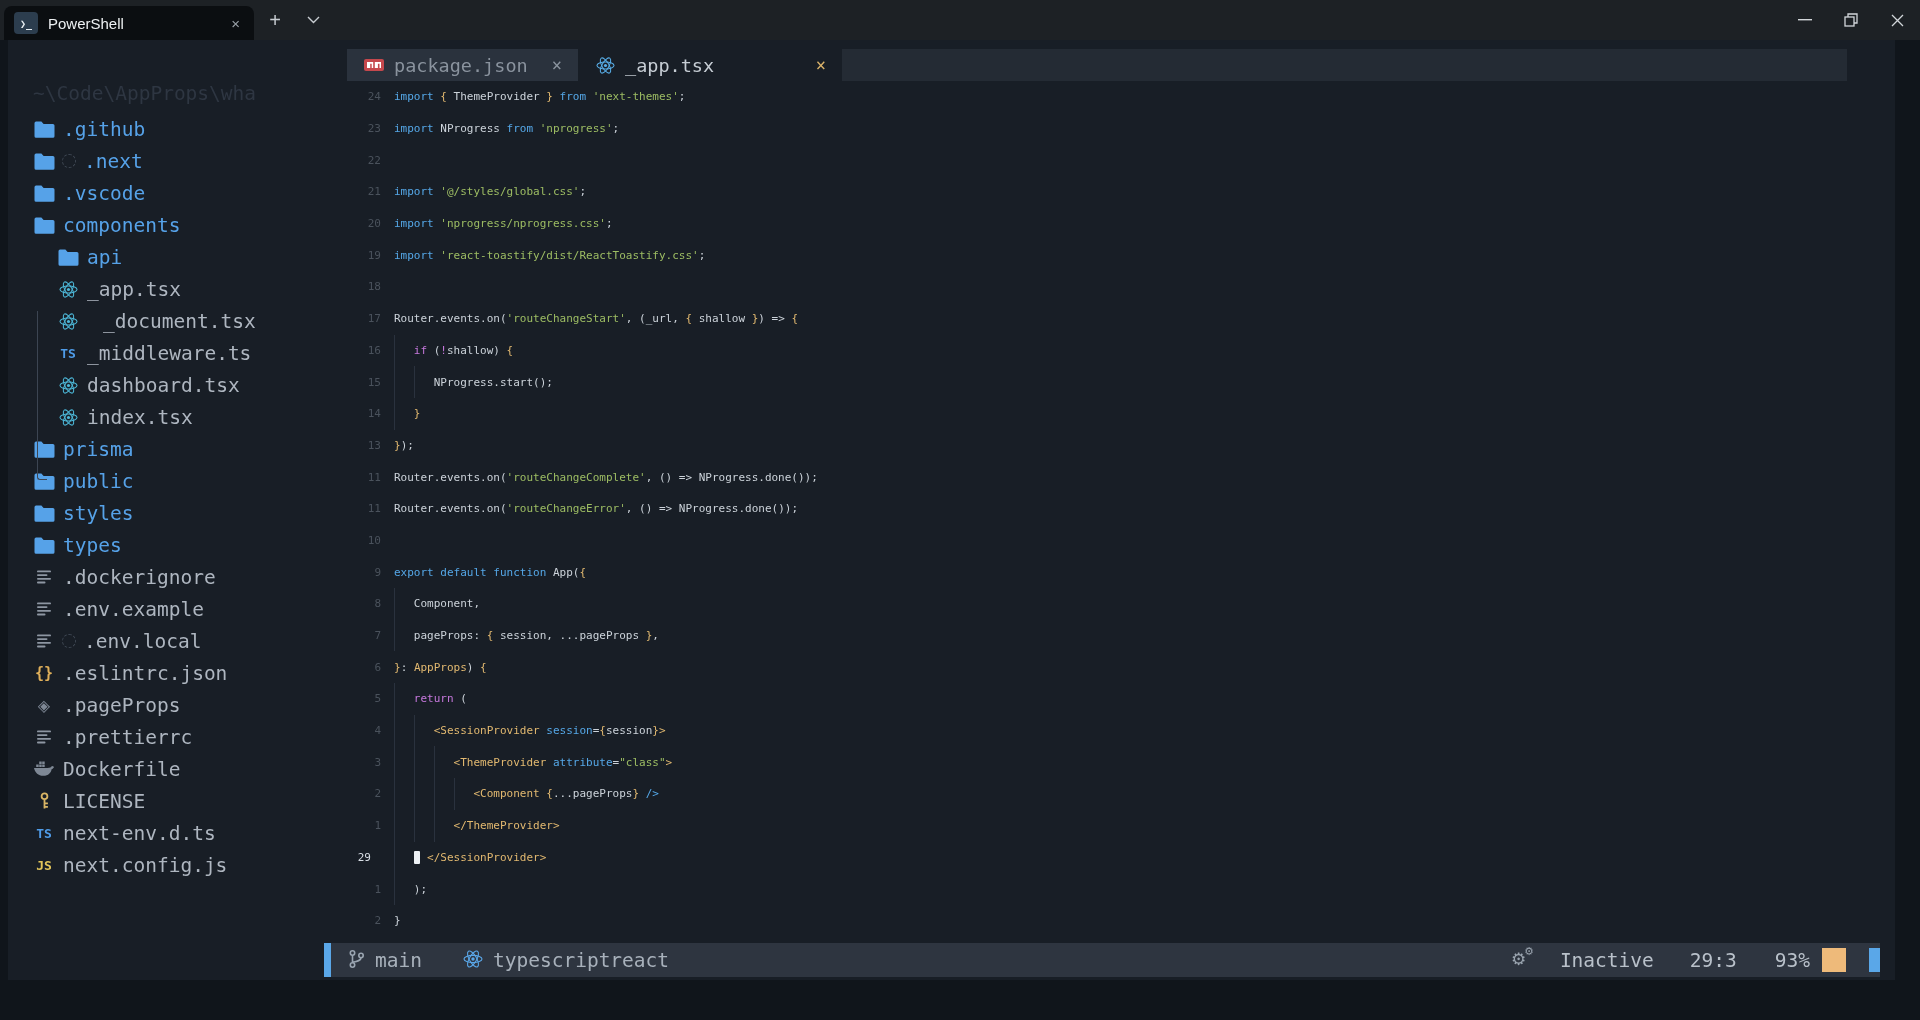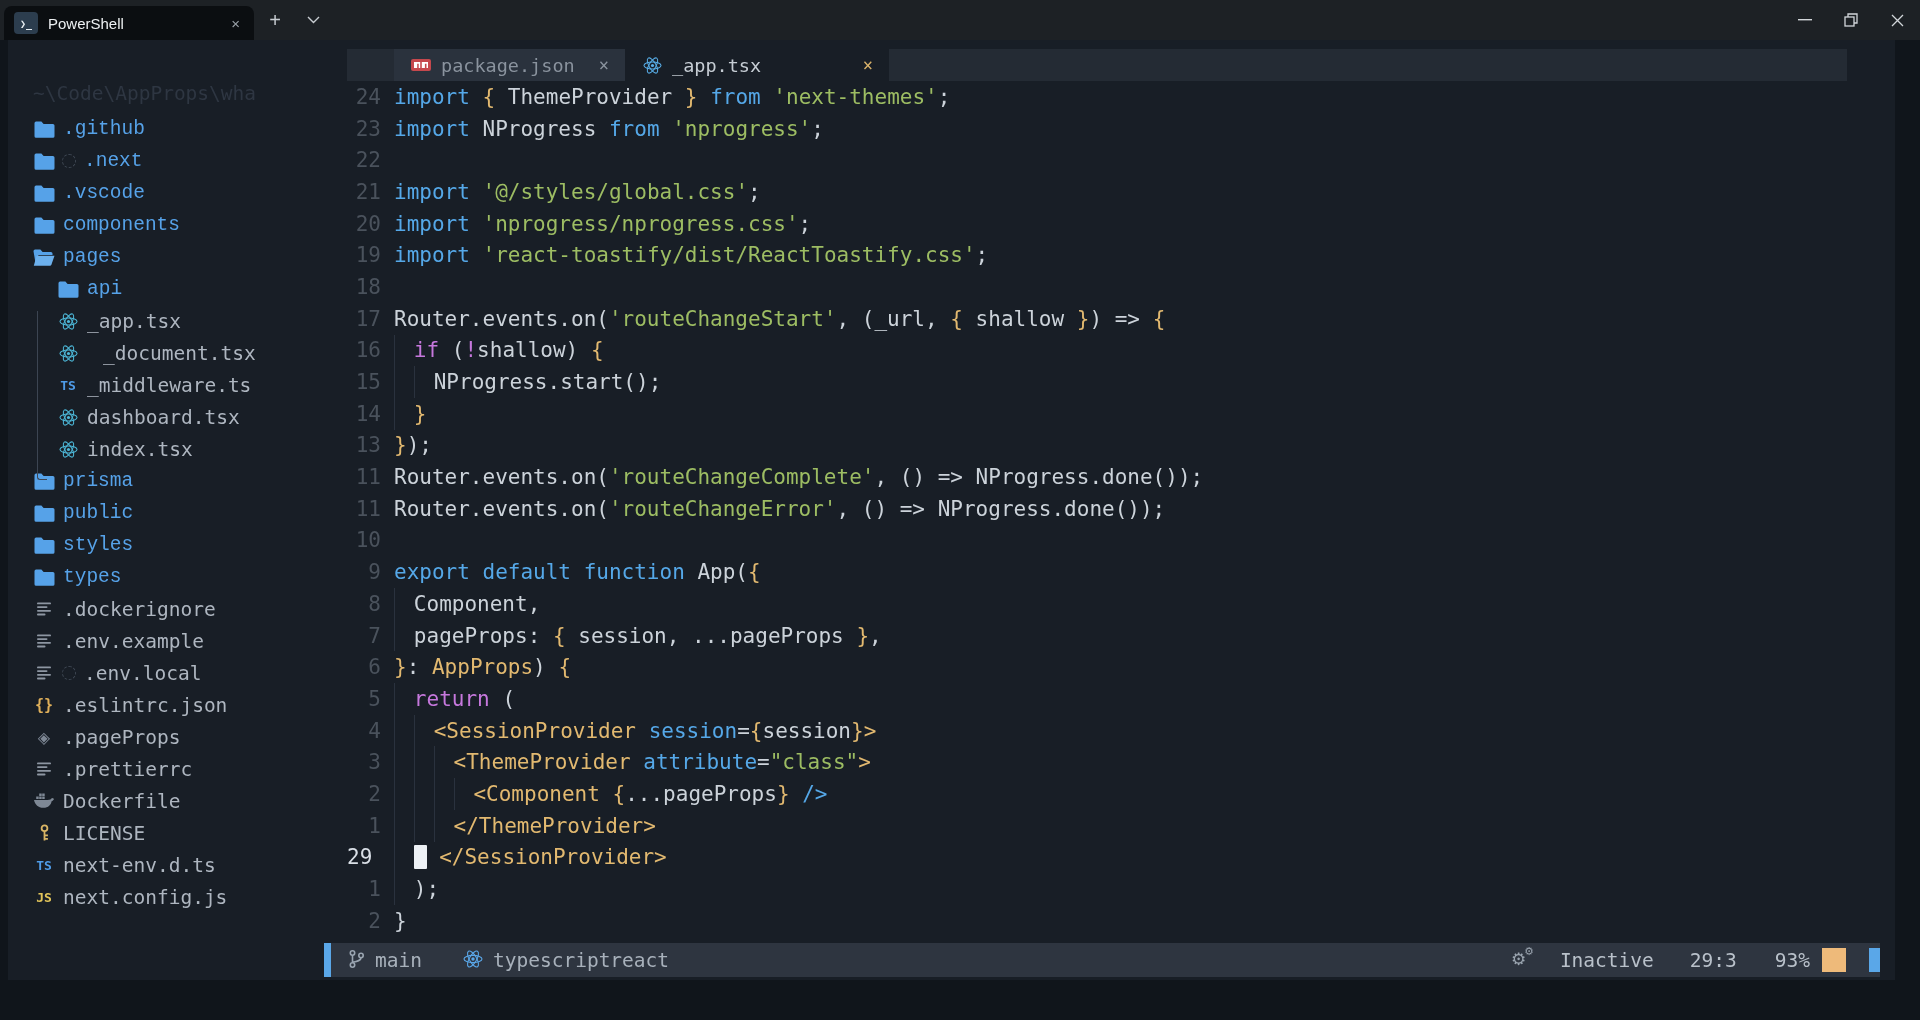--- a/index.html
+++ b/index.html
@@ -21,21 +21,21 @@
 
   
   .term{position:absolute;left:0;top:40px;width:1920px;height:980px;background:#10151b;}
   .panel{position:absolute;left:8px;top:0;width:1887px;height:940px;background:#181e26;}
 
   
   .tree{position:absolute;left:8px;top:37px;width:322px;font-size:19.5px;}
   .tree-path{height:32px;display:flex;align-items:center;padding-left:25px;color:#2e3642;margin-bottom:4px;}
   .trow{height:32px;display:flex;align-items:center;}
   .trow .lbl{margin-left:8px;white-space:pre;}
-  .trow.dir .lbl{color:var(--folder_blue,#56a2e8);font-family:Liberation Mono, monospace;}
+  .trow.dir .lbl{color:var(--folder_blue,#56a2e8);}
   .trow.file .lbl{color:#aeb6c0;}
   .ic{width:22px;flex:none;display:flex;align-items:center;justify-content:center;}
   .ic-ts{font:bold 13px "DejaVu Sans Mono",monospace;color:#4f9ce8;}
   .ic-js{font:bold 13px "DejaVu Sans Mono",monospace;color:#e2c55a;}
   .ic-json{font:bold 15px "DejaVu Sans Mono",monospace;color:#e0b05a;}
   .ic-git{font:16px "DejaVu Sans",sans-serif;color:#7e8895;}
   .ic-react{color:#4db8d8;}
   .hid{width:12px;height:12px;border:1.5px dashed #3f4854;border-radius:50%;margin-left:7px;flex:none;}
   .tguide{position:absolute;left:37px;top:271px;width:9px;height:168px;
     border-left:1.5px solid #3c4552;border-bottom:1.5px solid #3c4552;border-bottom-left-radius:3px;}
@@ -44,21 +44,21 @@
   .tabstrip{position:absolute;left:347px;top:9px;width:1500px;height:32px;background:#242b34;display:flex;}
   .etab{height:32px;display:flex;align-items:center;padding:0 16px;box-sizing:border-box;
     font-size:18.5px;color:#8a939e;background:#2a323d;}
   .etab .lbl{margin-left:9px;}
   .etab .x{margin-left:26px;color:#8a939e;font-size:17px;}
   .etab.active{background:#181e26;color:#c6cdd4;}
   .etab.active .x.mod{color:#d9b26a;}
   .etab .ic-react{color:#58aee8;}
 
   
-  .code{position:absolute;left:347px;top:41px;font-size:21px;}
+  .code{position:absolute;left:347px;top:41px;font-size:11px;}
   .crow{height:31.7px;display:flex;align-items:center;}
   .gut{width:34px;flex:none;text-align:right;color:#4a525c;box-sizing:border-box;}
   .gut.cur{color:#d9dfe6;padding-right:10px;}
   .lc{margin-left:13px;white-space:pre;height:100%;display:flex;align-items:center;}
   .ind{flex:none;align-self:stretch;
     background-image:repeating-linear-gradient(to right,#2a323e 0 1.5px,transparent 1.5px 19.86px);}
   .tk-kw{color:var(--keyword_blue,#55a8e8);}
   .tk-pur{color:var(--purple,#c678dd);}
   .tk-str{color:var(--string_green,#9dbd63);}
   .tk-yl{color:var(--tag_yellow,#e2b970);}
@@ -143,29 +143,20 @@
         <span class="lbl">.vscode</span>
       </div>
       <div class="trow dir" style="padding-left: 25px;">
         <span class="ic">
           <svg width="21" height="17" viewBox="0 0 21 17">
             <path d="M0.5 2.2 a1.6 1.6 0 0 1 1.6-1.6 h5.3 l2.2 2.4 h9.3 a1.6 1.6 0 0 1 1.6 1.6 v10.6 a1.6 1.6 0 0 1-1.6 1.6 H2.1 a1.6 1.6 0 0 1-1.6-1.6 z" fill="#56a2e8"></path>
           </svg>
         </span>
         <span class="lbl">components</span>
       </div>
-      <div class="trow dir" style="padding-left: 25px;">
-        <span class="ic">
-          <svg width="22" height="17" viewBox="0 0 22 17">
-            <path d="M0.5 2.2 a1.6 1.6 0 0 1 1.6-1.6 h5.3 l2.2 2.4 h8.3 a1.6 1.6 0 0 1 1.6 1.6 v1.4 h-14 l-3 8 z" fill="#56a2e8"></path>
-            <path d="M3.6 6.8 h17.9 l-3.1 9 a1.6 1.6 0 0 1-1.5 1 H0.8 z" fill="#6cb0ec"></path>
-          </svg>
-        </span>
-        <span class="lbl">pages</span>
-      </div>
       <div class="trow dir" style="padding-left: 49px;">
         <span class="ic">
           <svg width="21" height="17" viewBox="0 0 21 17">
             <path d="M0.5 2.2 a1.6 1.6 0 0 1 1.6-1.6 h5.3 l2.2 2.4 h9.3 a1.6 1.6 0 0 1 1.6 1.6 v10.6 a1.6 1.6 0 0 1-1.6 1.6 H2.1 a1.6 1.6 0 0 1-1.6-1.6 z" fill="#56a2e8"></path>
           </svg>
         </span>
         <span class="lbl">api</span>
       </div>
       <div class="trow file" style="padding-left: 49px;">
         <span class="ic ic-react">
@@ -355,21 +346,21 @@
       <div class="trow file" style="padding-left: 25px;">
         <span class="ic">
           <span class="ic-js">JS</span>
         </span>
         <span class="lbl">next.config.js</span>
       </div>
     </div>
   <div class="tguide"></div>
 
   <div class="tabstrip" id="tabs">
-      <div class="etab" style="min-width: 231px; margin-left: 47px;">
+      <div class="etab" style="min-width: 231px;">
         <span class="ic">
           <svg width="20" height="12" viewBox="0 0 20 12">
             <rect width="20" height="12" rx="2" fill="#c5484d"></rect>
             <path fill="#fff" d="M3 3 h6.2 v6 H7.7 V4.7 H6.2 V9 H3 z M10.8 3 h6.2 v6 h-1.5 V4.7 h-1.6 V9 h-3.1 z"></path>
           </svg>
         </span>
         <span class="lbl">package.json</span>
         <span class="x" style="margin-left: auto;">×</span>
       </div>
       <div class="etab active" style="min-width: 264px;">

